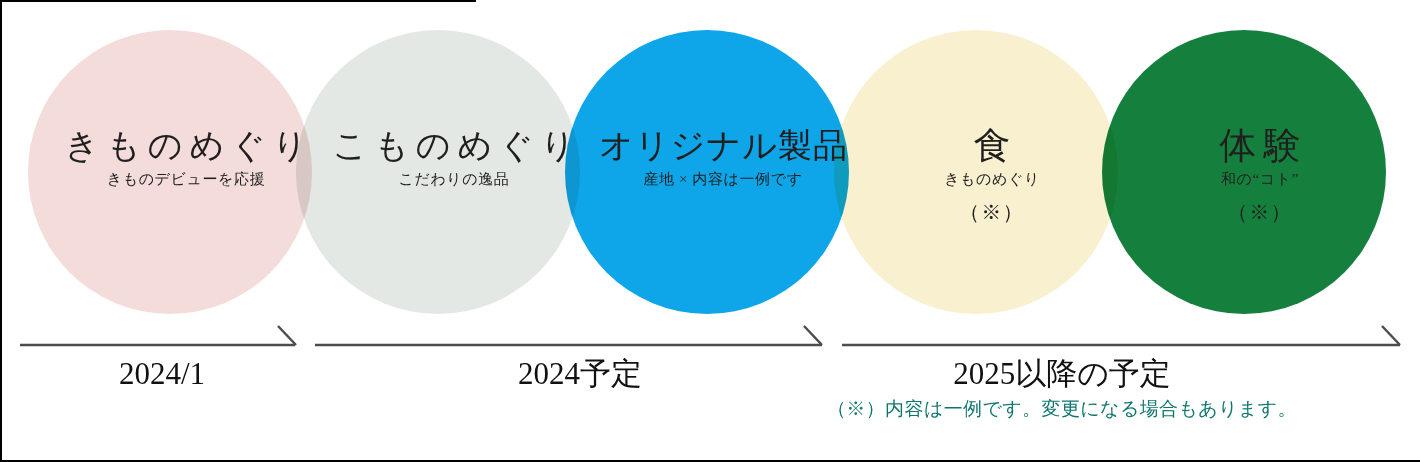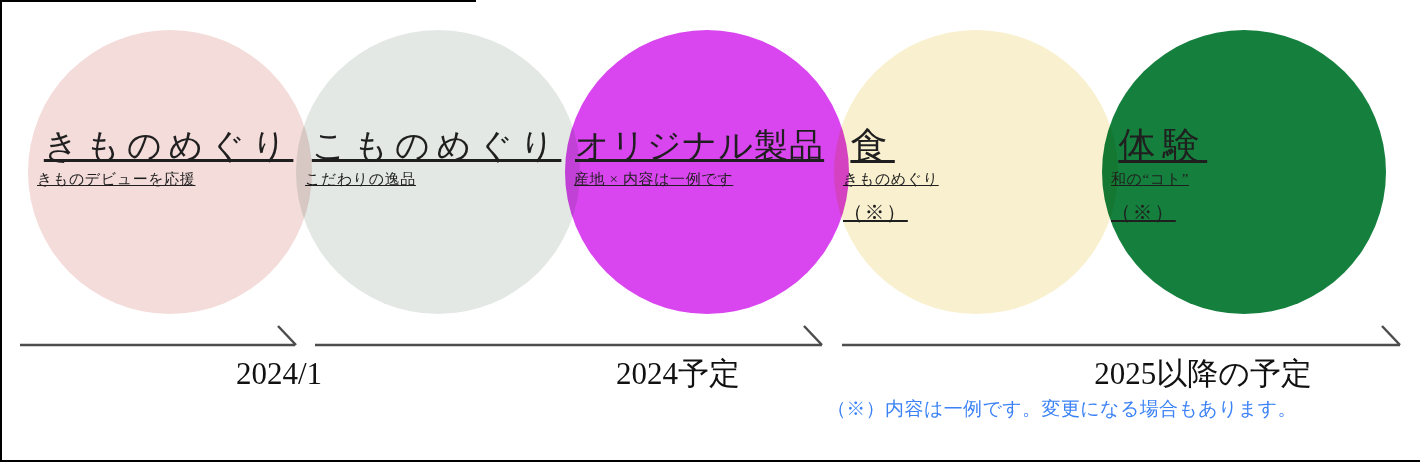--- a/index.html
+++ b/index.html
@@ -38,24 +38,23 @@
   }
   .circle.c1 { left: 26px; }
   .circle.c2 { left: 294px; }
   .circle.c3 { left: 563px; }
   .circle.c4 { left: 832px; }
   .circle.c5 { left: 1100px; }
 
   .circle-text {
     position: absolute;
     top: 96px;
-    left: 9px;
+    left: 16px;
     width: 100%;
-    text-align: left;
-    text-decoration: underline;
+    text-align: center;
   }
   .circle-title {
     font-size: 34px;
     line-height: 40px;
     letter-spacing: 0.2em;
     padding-left: 0.2em;
     white-space: nowrap;
   }
   .circle.c3 .circle-title {
     letter-spacing: 0.03em;
@@ -87,42 +86,42 @@
     top: 0;
     width: 1420px;
     height: 462px;
     pointer-events: none;
   }
   .tl-label {
     position: absolute;
     top: 354px;
     font-size: 31px;
     line-height: 40px;
-    text-align: right;
+    text-align: center;
     color: #111111;
     white-space: nowrap;
   }
   .tl-1 { left: 0px;   width: 320px; }
   .tl-2 { left: 418px; width: 320px; }
   .tl-block {
     position: absolute;
     top: 354px;
     left: 810px;
     width: 500px;
     text-align: center;
   }
   .tl-block .tl-label {
     position: static;
   }
   .tl-note {
     margin-top: 2px;
     font-size: 19px;
     line-height: 26px;
     letter-spacing: 0.02em;
-    color: #3b82f6;
+    color: #0f766e;
     white-space: nowrap;
   }
 </style>
 </head>
 <body>
 
 <div class="frame">
   <div class="top-border"></div>
 
   <div class="circle c1" style="background-color: rgb(243, 220, 218);">
@@ -134,21 +133,21 @@
   </div>
 
   <div class="circle c2" style="background-color: rgb(227, 232, 229);">
     <div class="circle-text">
       <div class="circle-title">こものめぐり</div>
       <div class="circle-subtitle">こだわりの逸品</div>
 
     </div>
   </div>
 
-  <div class="circle c3" style="background-color: #d946ef;">
+  <div class="circle c3" style="background-color: #0ea5e9;">
     <div class="circle-text">
       <div class="circle-title">オリジナル製品</div>
       <div class="circle-subtitle">産地 × 内容は一例です</div>
 
     </div>
   </div>
 
   <div class="circle c4" style="background-color: rgb(249, 240, 207);">
     <div class="circle-text">
       <div class="circle-title">食</div>

